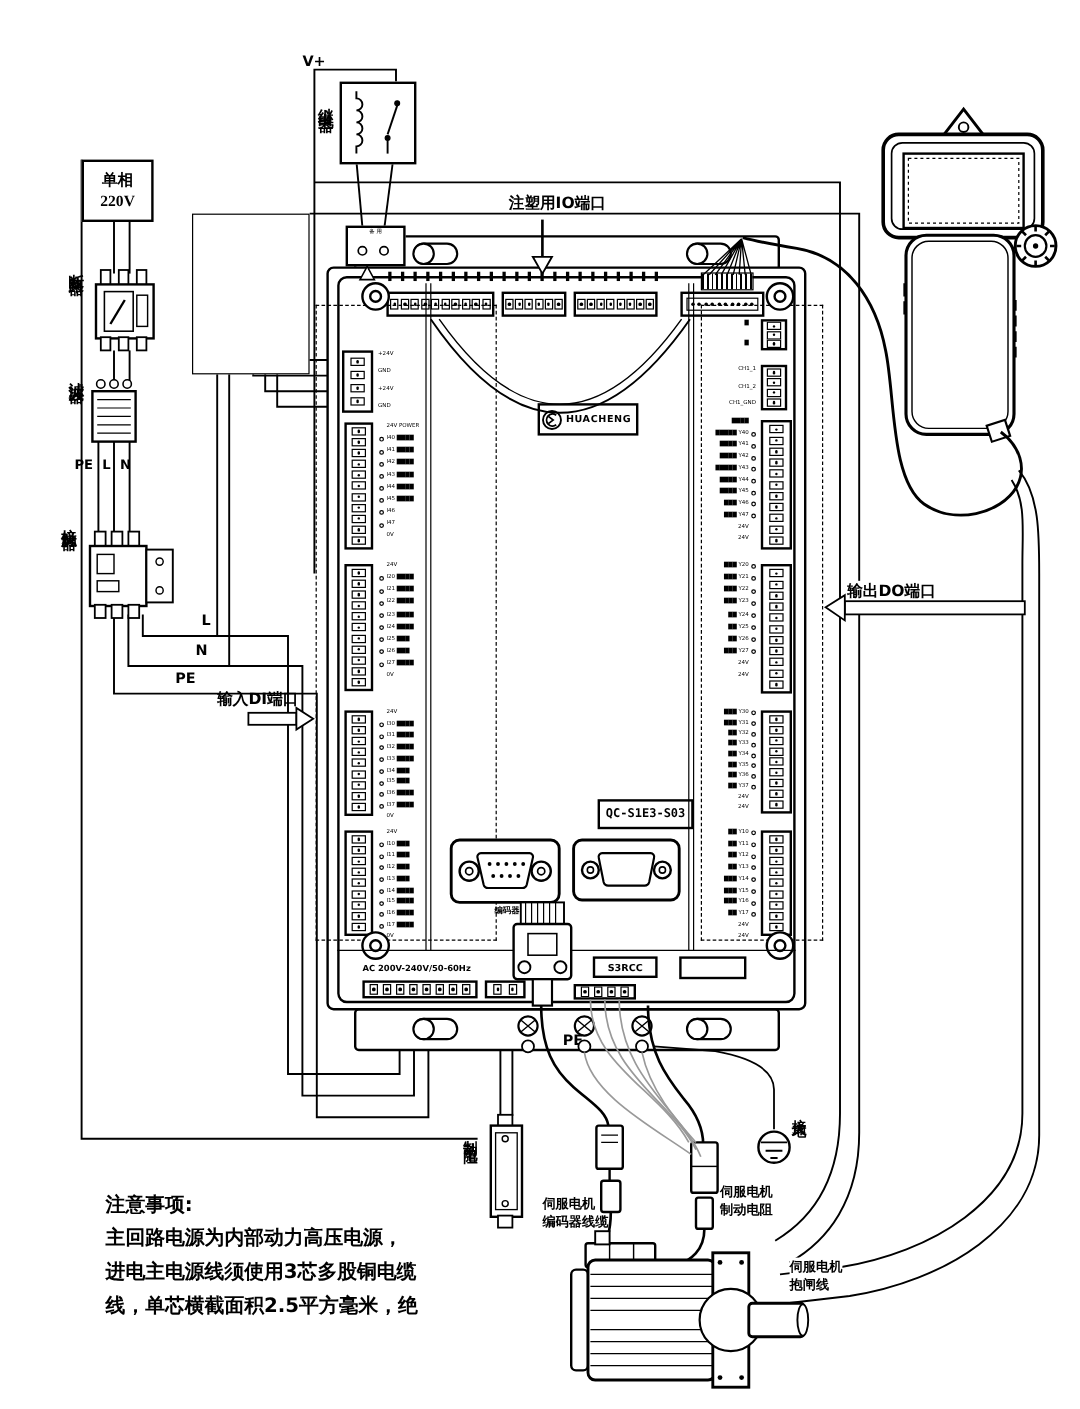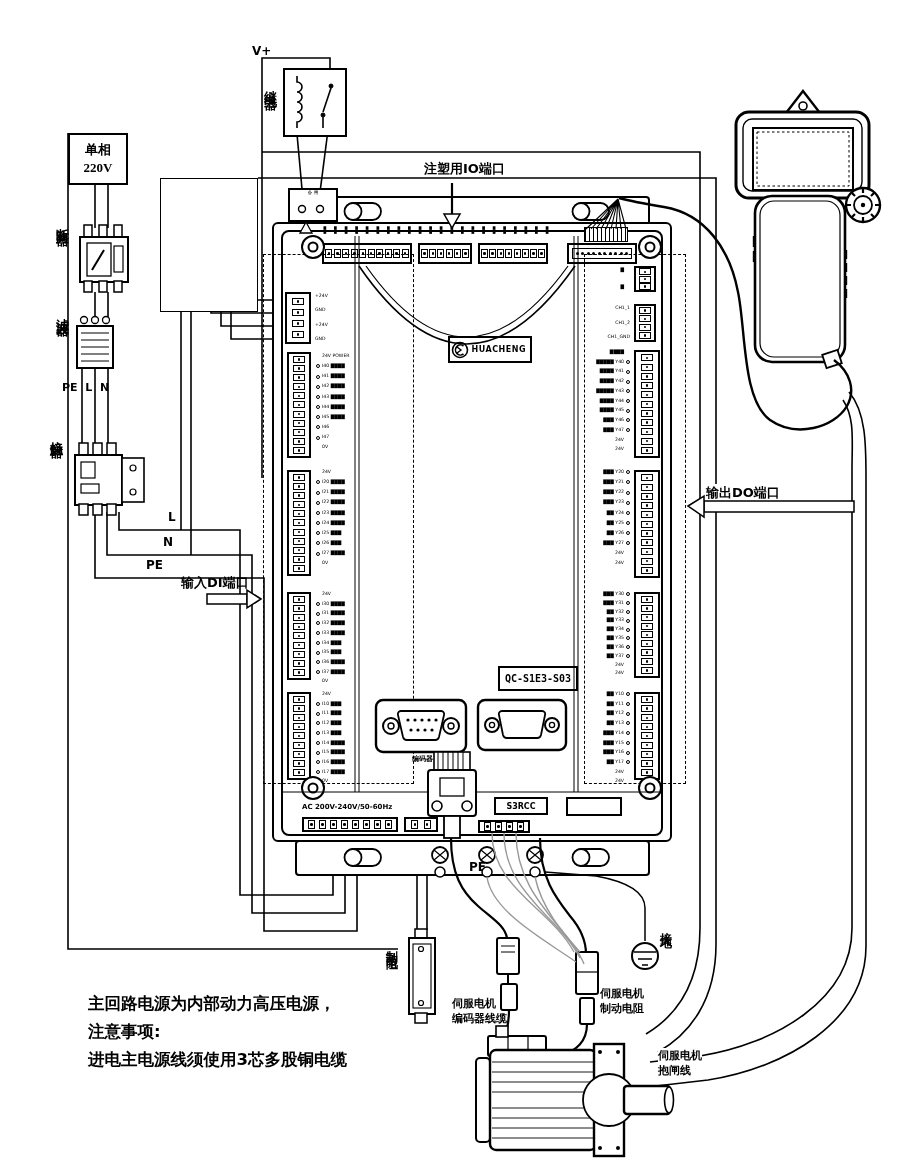--- a/index.html
+++ b/index.html
@@ -730,23 +730,24 @@
   <div class="abs bold" style="left:600px;top:986px;font-size:11px;line-height:15px;">
     <div>伺服电机</div>
     <div>制动电阻</div>
   </div>
   <div class="abs bold" style="left:658px;top:1048px;font-size:11px;line-height:15px;background:#fff;">
     <div>伺服电机</div>
     <div>抱闸线</div>
   </div>
 
   <div class="abs notext" style="left:88px;top:990px;width:340px;">
+    <div>注意事项:</div>
     <div>主回路电源为内部动力高压电源，</div>
-    <div>注意事项:</div>
     <div>进电主电源线须使用3芯多股铜电缆</div>
+    <div>线，单芯横截面积2.5平方毫米，绝</div>
   </div>
 
   <svg width="900" height="1174">
 
     <g stroke="#000" fill="#fff">
       <rect x="84" y="225" width="8" height="13" stroke-width="1.5"></rect>
         <rect x="99" y="225" width="8" height="13" stroke-width="1.5"></rect>
         <rect x="114" y="225" width="8" height="13" stroke-width="1.5"></rect>
       <rect x="80" y="237" width="48" height="45" stroke-width="2"></rect>
       <rect x="87" y="243" width="24" height="33" stroke-width="1.3"></rect>

